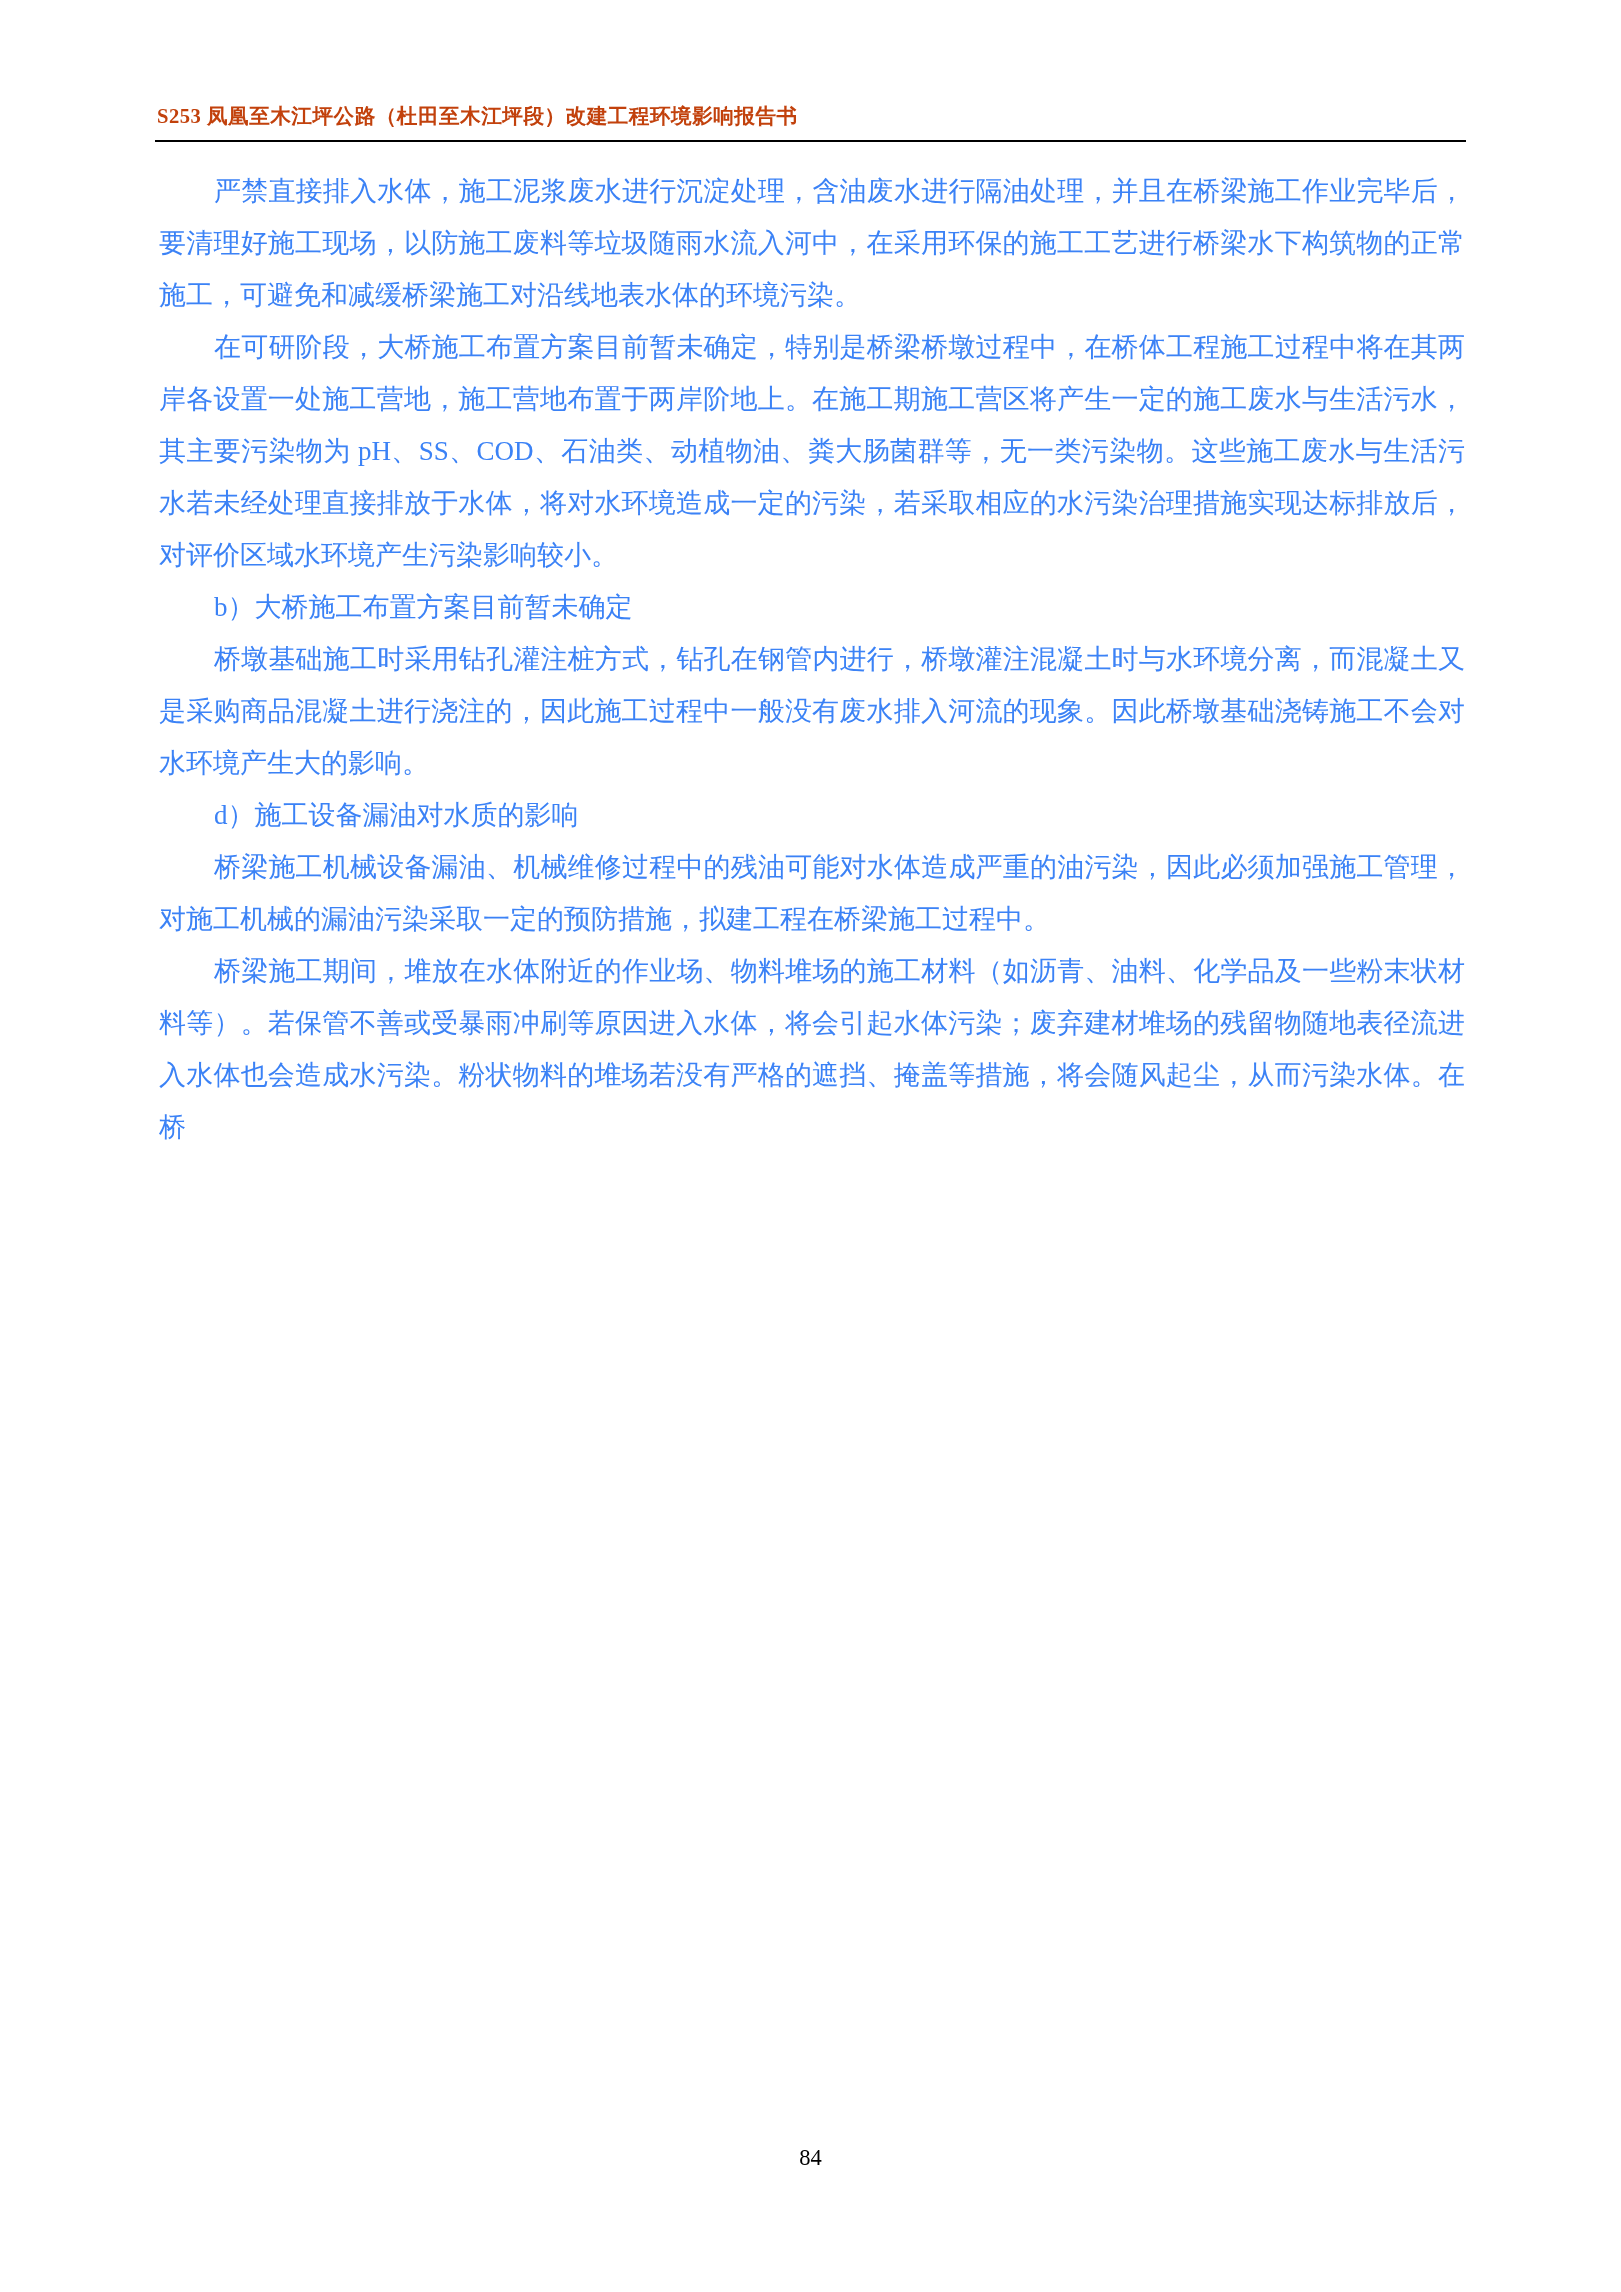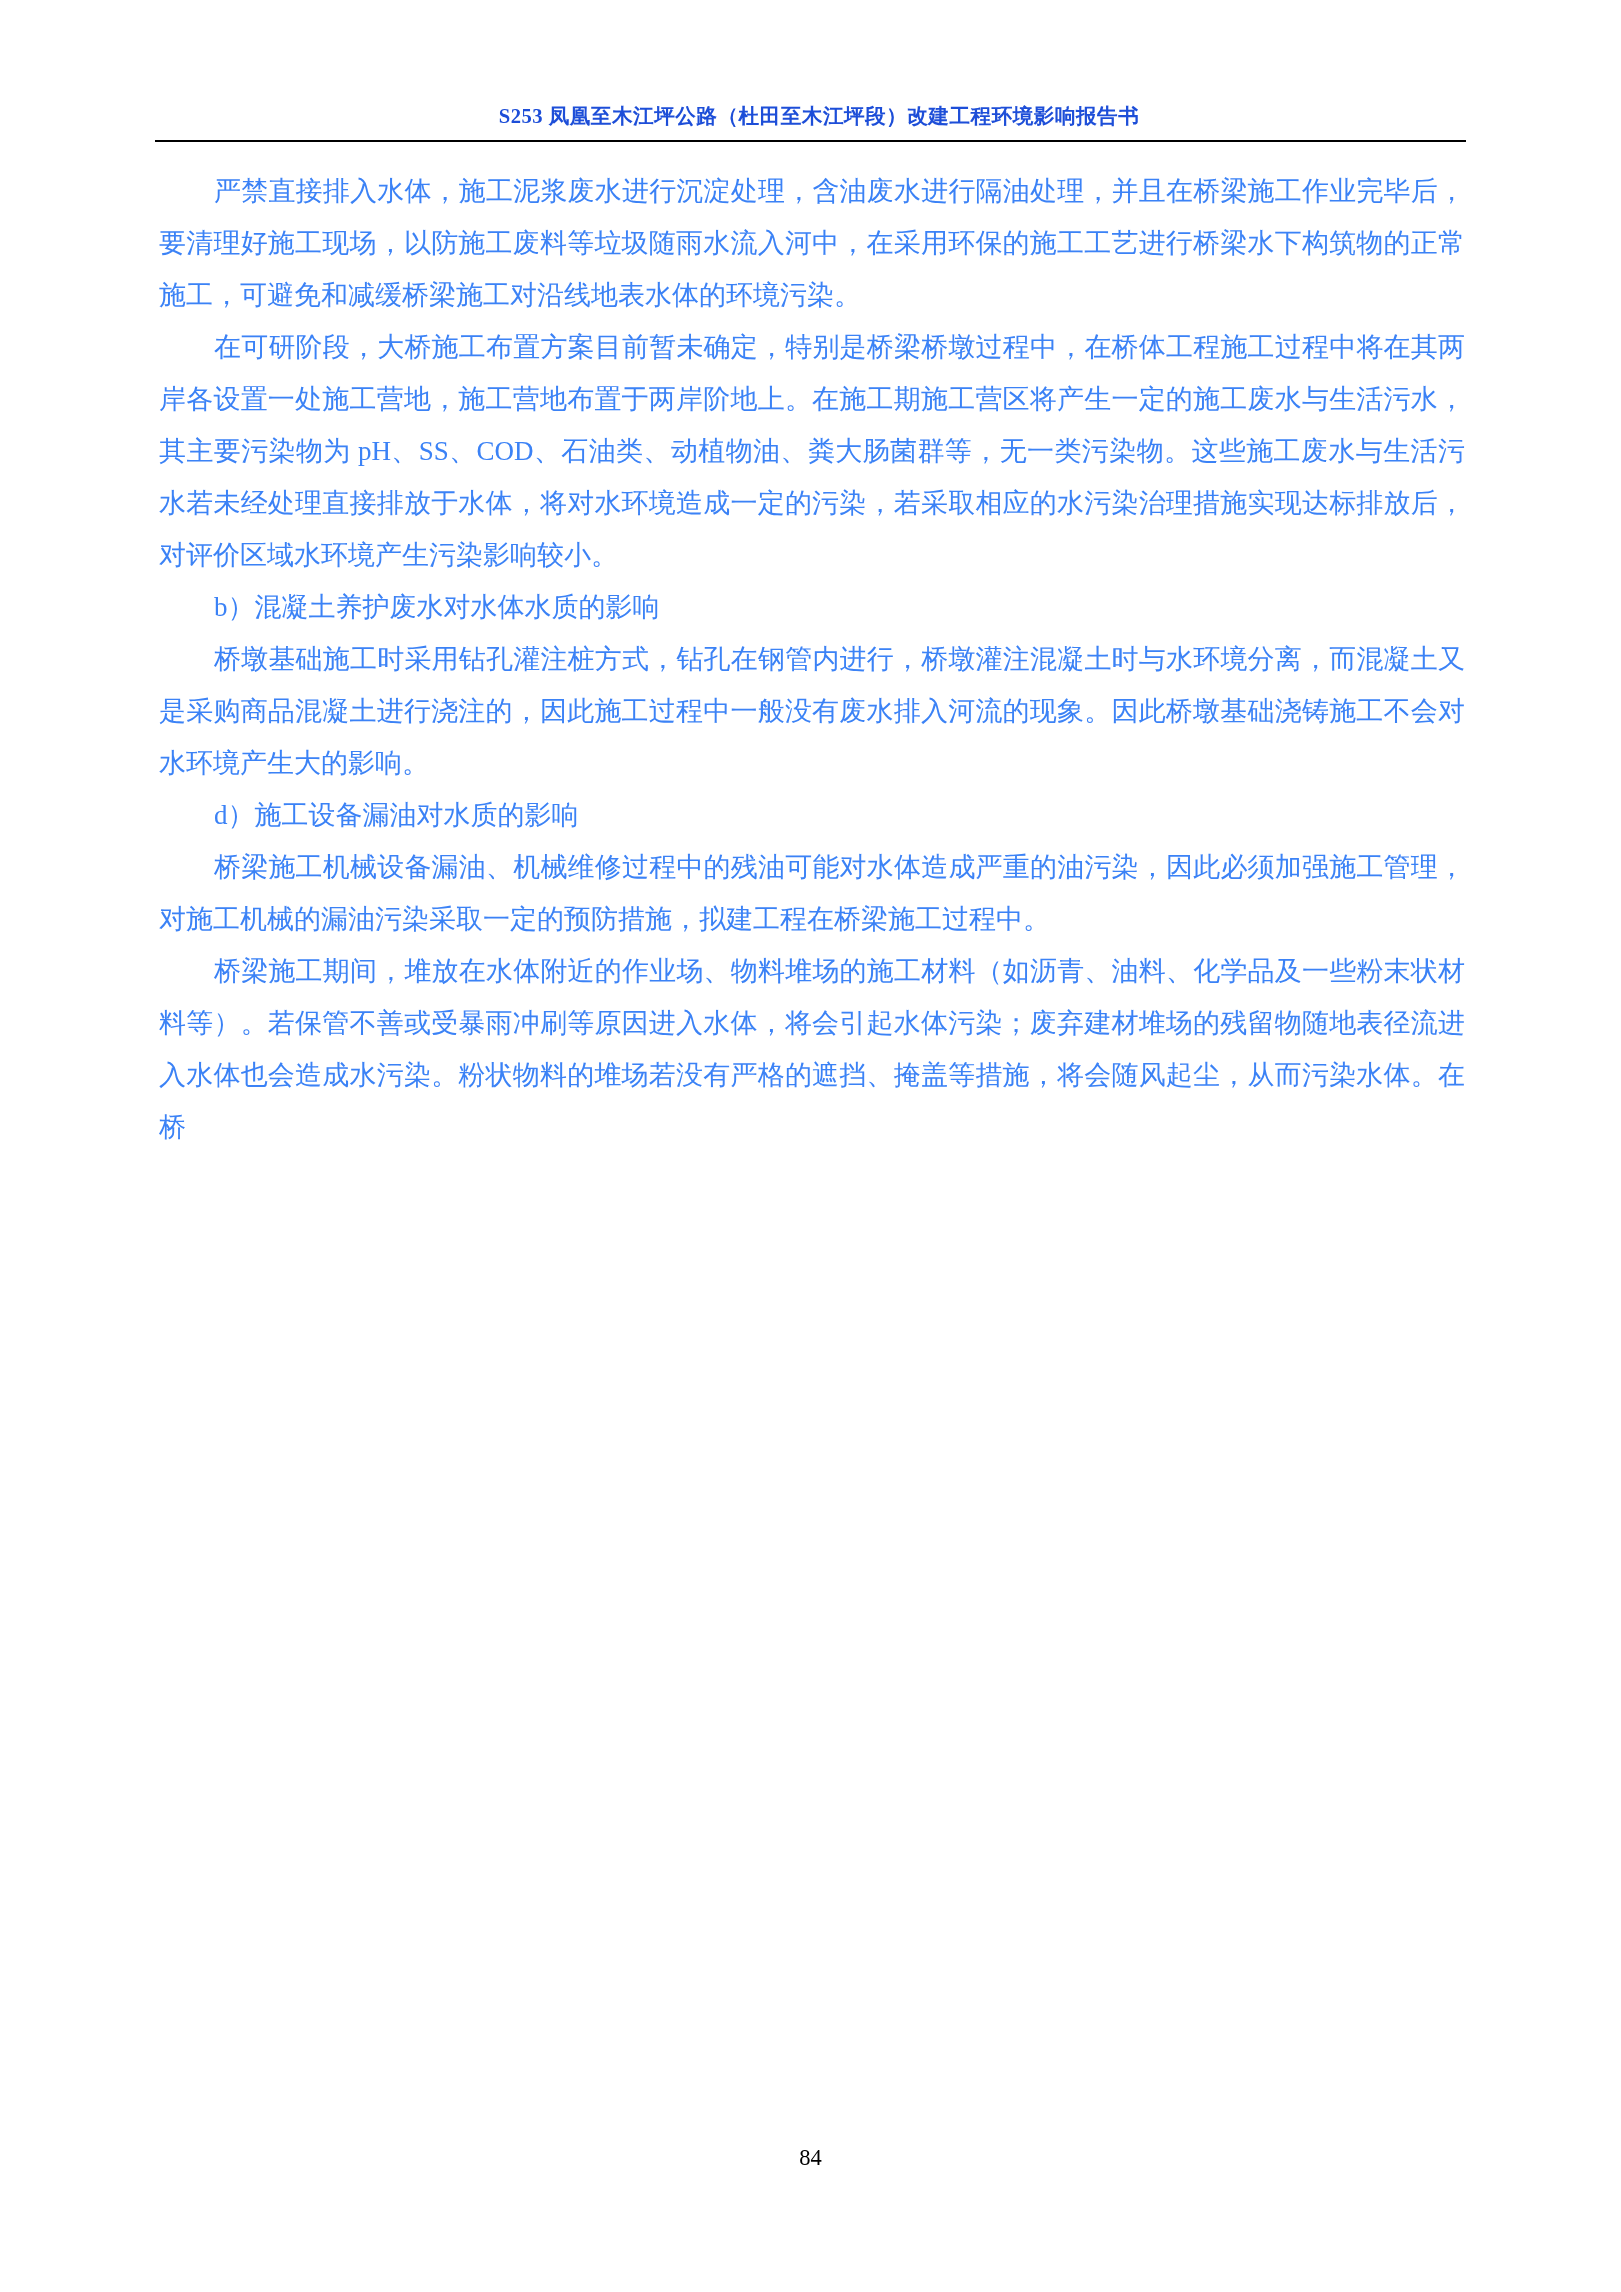--- a/index.html
+++ b/index.html
@@ -13,28 +13,28 @@
     height: 2293px;
     background: #ffffff;
     margin: 0 auto;
     box-sizing: border-box;
     font-family: "Liberation Serif", "DejaVu Serif", serif;
     color: #000000;
   }
   .header {
     position: absolute;
     top: 102px;
-    left: 165px;
+    left: 157px;
     width: 1308px;
-    text-align: center;
+    text-align: left;
     font-size: 20.6px;
     font-family: "Liberation Serif", "DejaVu Serif", serif;
     font-weight: bold;
     letter-spacing: 0.5px;
-    color: #1d4ed8;
+    color: #c2410c;
   }
   .header-rule {
     position: absolute;
     top: 140px;
     left: 155px;
     width: 1311px;
     height: 0;
     border-top: 2px solid #000;
   }
   .body {
@@ -72,21 +72,21 @@
 <body>
 
 <div class="page">
 
   <div class="header">S253 凤凰至木江坪公路（杜田至木江坪段）改建工程环境影响报告书</div>
   <div class="header-rule"></div>
 
   <div class="body">
     <p class="indent">严禁直接排入水体，施工泥浆废水进行沉淀处理，含油废水进行隔油处理，并且在桥梁施工作业完毕后，要清理好施工现场，以防施工废料等垃圾随雨水流入河中，在采用环保的施工工艺进行桥梁水下构筑物的正常施工，可避免和减缓桥梁施工对沿线地表水体的环境污染。</p>
     <p class="indent">在可研阶段，大桥施工布置方案目前暂未确定，特别是桥梁桥墩过程中，在桥体工程施工过程中将在其两岸各设置一处施工营地，施工营地布置于两岸阶地上。在施工期施工营区将产生一定的施工废水与生活污水，其主要污染物为 pH、SS、COD、石油类、动植物油、粪大肠菌群等，无一类污染物。这些施工废水与生活污水若未经处理直接排放于水体，将对水环境造成一定的污染，若采取相应的水污染治理措施实现达标排放后，对评价区域水环境产生污染影响较小。</p>
-    <p class="indent">b）混凝土养护废水对水体水质的影响</p>
+    <p class="indent">b）大桥施工布置方案目前暂未确定</p>
     <p class="indent">桥墩基础施工时采用钻孔灌注桩方式，钻孔在钢管内进行，桥墩灌注混凝土时与水环境分离，而混凝土又是采购商品混凝土进行浇注的，因此施工过程中一般没有废水排入河流的现象。因此桥墩基础浇铸施工不会对水环境产生大的影响。</p>
     <p class="indent">d）施工设备漏油对水质的影响</p>
     <p class="indent">桥梁施工机械设备漏油、机械维修过程中的残油可能对水体造成严重的油污染，因此必须加强施工管理，对施工机械的漏油污染采取一定的预防措施，拟建工程在桥梁施工过程中。</p>
     <p class="indent">桥梁施工期间，堆放在水体附近的作业场、物料堆场的施工材料（如沥青、油料、化学品及一些粉末状材料等）。若保管不善或受暴雨冲刷等原因进入水体，将会引起水体污染；废弃建材堆场的残留物随地表径流进入水体也会造成水污染。粉状物料的堆场若没有严格的遮挡、掩盖等措施，将会随风起尘，从而污染水体。在桥</p>
   </div>
 
   <div class="footer">84</div>
 
 </div>
 

